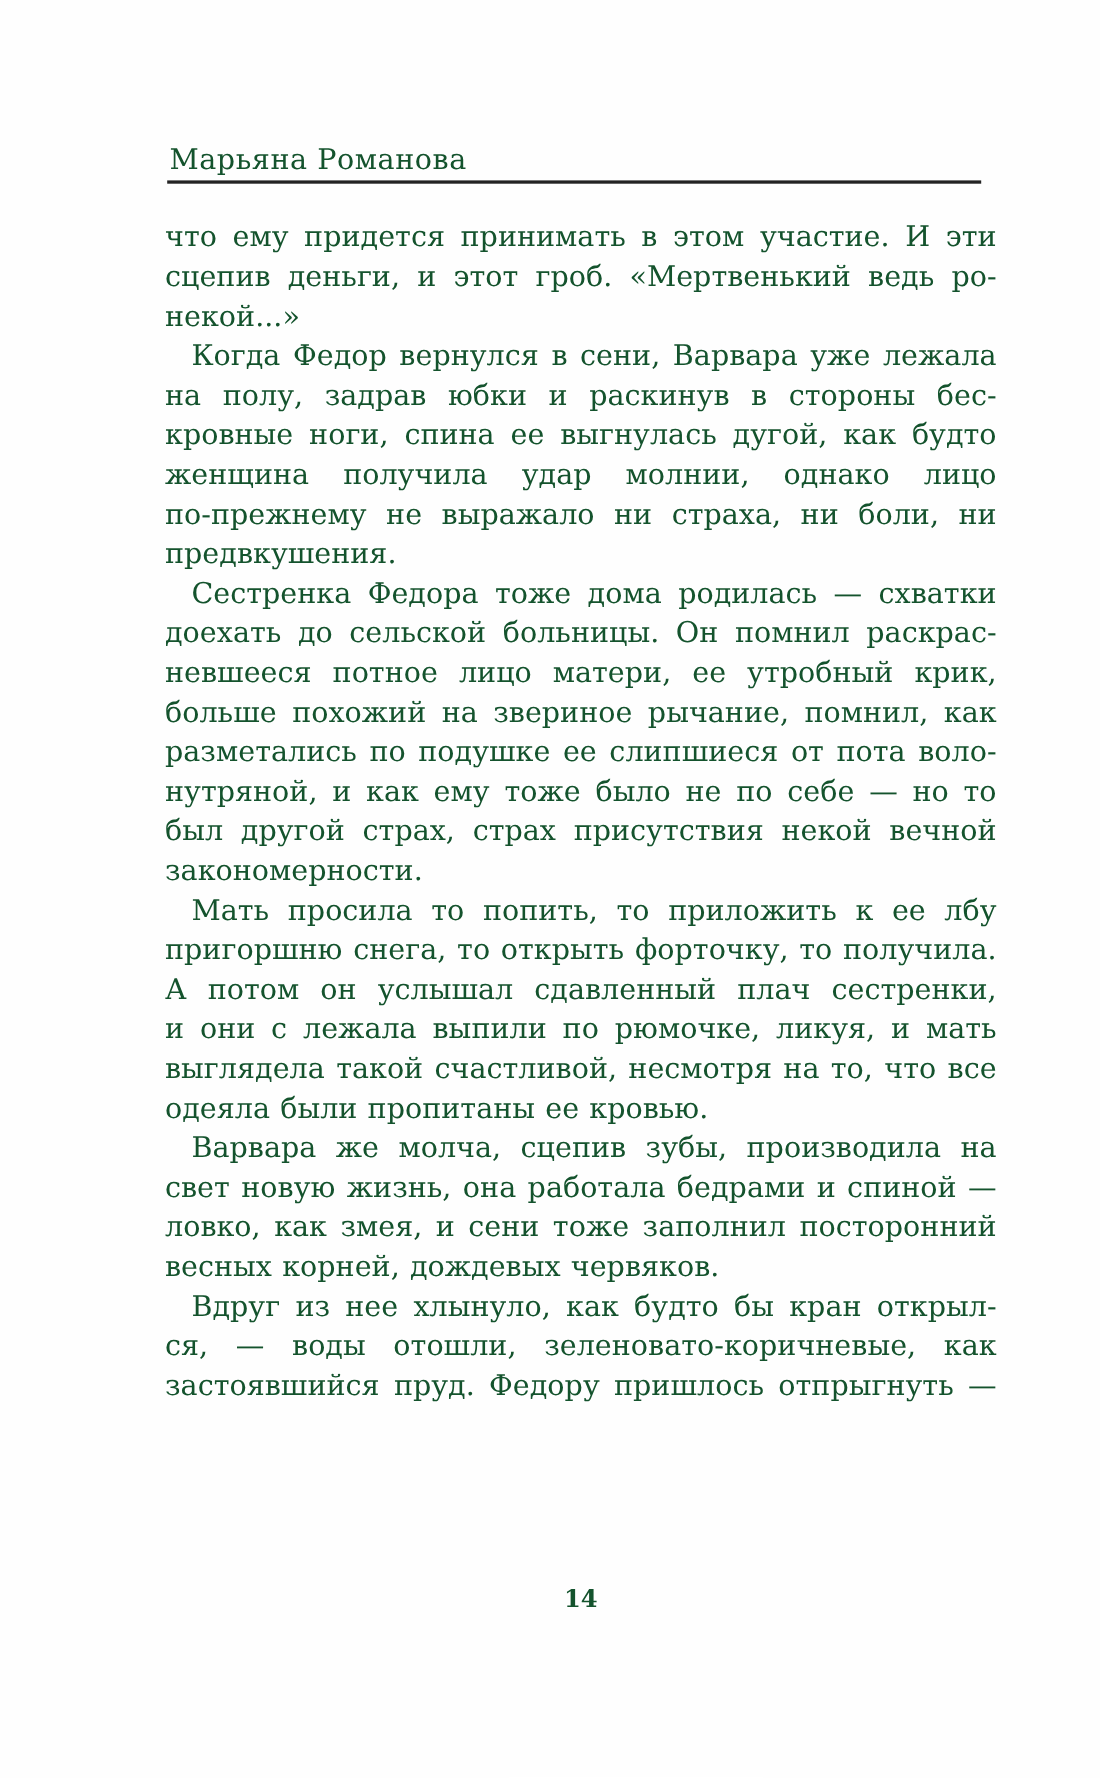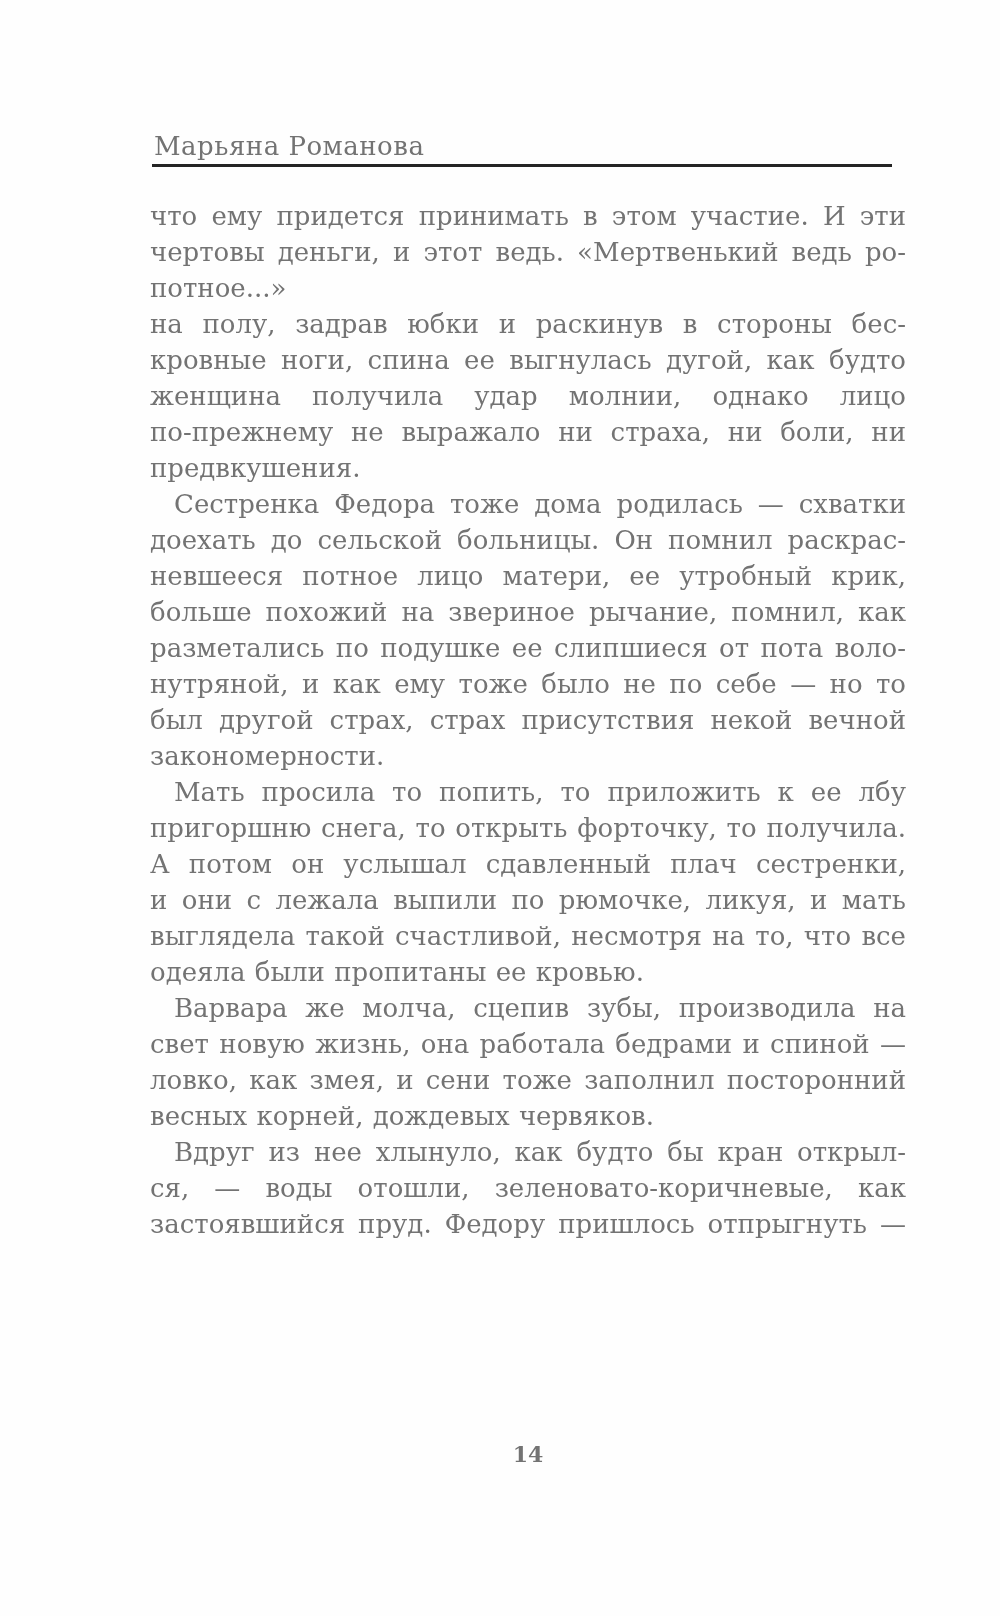--- a/index.html
+++ b/index.html
@@ -7,21 +7,21 @@
     padding: 0;
     background: #ffffff;
   }
   .page {
     position: relative;
     width: 1000px;
     height: 1616px;
     background: #fefefe;
     overflow: hidden;
     font-family: "DejaVu Serif", serif;
-    color: #737373;
+    color: #14532d;
   }
   .running-header {
     position: absolute;
     left: 154px;
     top: 131px;
     width: 740px;
     font-size: 26px;
     letter-spacing: 0.5px;
     line-height: 30px;
     white-space: nowrap;
@@ -68,22 +68,23 @@
 <body>
 
 <div class="page">
 
   <div class="running-header">Марьяна Романова</div>
 
   <div class="header-rule"></div>
 
   <div class="body-text" id="body-text">
       <div class="line">что ему придется принимать в этом участие. И эти</div>
-      <div class="line">чертовы деньги, и этот ведь. «Мертвенький ведь ро-</div>
-      <div class="line para-end">потное...»</div>
+      <div class="line">сцепив деньги, и этот гроб. «Мертвенький ведь ро-</div>
+      <div class="line para-end">некой...»</div>
+      <div class="line indent">Когда Федор вернулся в сени, Варвара уже лежала</div>
       <div class="line">на полу, задрав юбки и раскинув в стороны бес-</div>
       <div class="line">кровные ноги, спина ее выгнулась дугой, как будто</div>
       <div class="line">женщина получила удар молнии, однако лицо</div>
       <div class="line">по-прежнему не выражало ни страха, ни боли, ни</div>
       <div class="line para-end">предвкушения.</div>
       <div class="line indent">Сестренка Федора тоже дома родилась — схватки</div>
       <div class="line">доехать до сельской больницы. Он помнил раскрас-</div>
       <div class="line">невшееся потное лицо матери, ее утробный крик,</div>
       <div class="line">больше похожий на звериное рычание, помнил, как</div>
       <div class="line">разметались по подушке ее слипшиеся от пота воло-</div>

